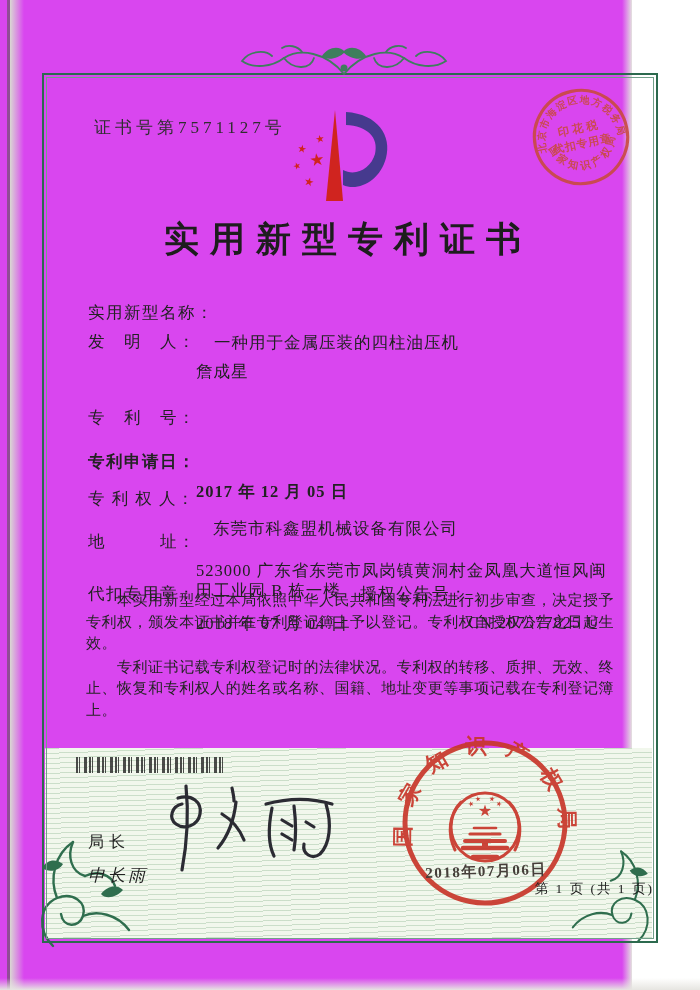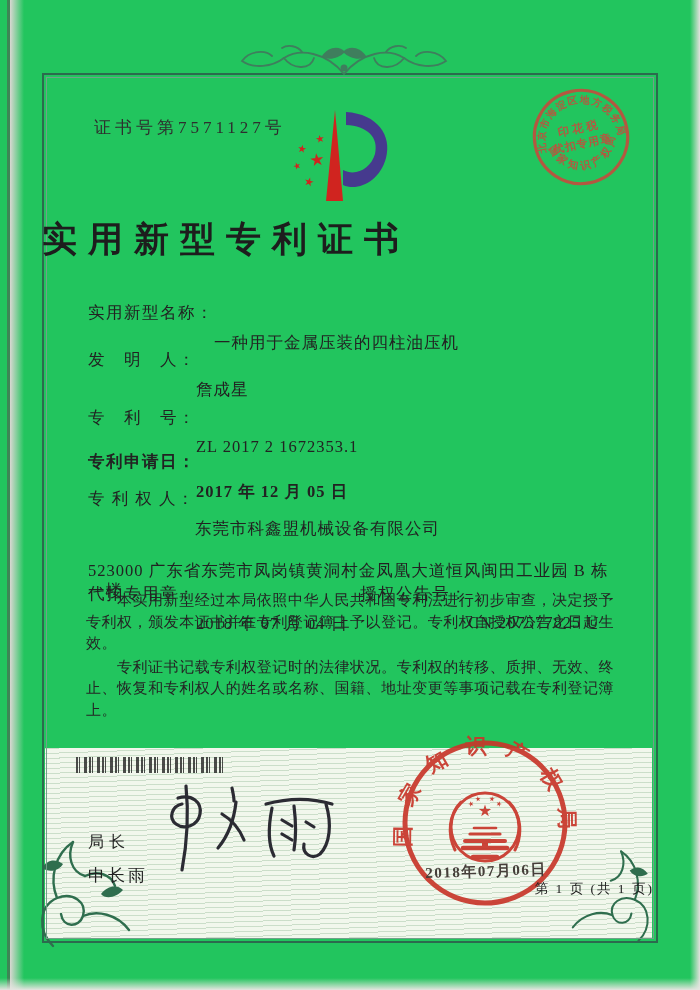--- a/index.html
+++ b/index.html
@@ -1,51 +1,51 @@
 <!DOCTYPE html>
 <html><head>
 <meta charset="utf-8">
 <style>
   html,body{margin:0;padding:0;}
   body{width:700px;height:990px;background:#ffffff;font-family:"Liberation Serif","DejaVu Serif",serif;overflow:hidden;}
-  .page{position:absolute;left:0;top:0;width:700px;height:990px;background:#22c55e;}
+  .page{position:absolute;left:0;top:0;width:632px;height:990px;background:#d946ef;}
   .scan-line{position:absolute;left:7px;top:0;width:3px;height:990px;background:#55524e;opacity:.55;}
   .scan-shadow-left{position:absolute;left:10px;top:0;width:14px;height:990px;background:linear-gradient(to right,#d9d7d2,rgba(255,255,255,0));}
   .scan-edge-right{position:absolute;right:0;top:0;width:10px;height:990px;background:linear-gradient(to left,#e3e2de,rgba(255,255,255,0));}
   .scan-edge-bottom{position:absolute;left:0;bottom:0;width:700px;height:12px;background:linear-gradient(to top,#e6e5e1,rgba(255,255,255,0));}
 
   .frame{position:absolute;left:42px;top:73px;width:612px;height:866px;border:2.5px solid #2c6a4e;}
   .frame-inner{position:absolute;left:2px;top:2px;right:2px;bottom:2px;border:1px solid #71a089;}
 
   .top-swag{position:absolute;left:238px;top:44px;width:212px;height:40px;}
   .cert-no{position:absolute;left:94px;top:116px;font-size:17px;letter-spacing:4px;color:#2e2e2e;}
   .tax-stamp{position:absolute;left:524px;top:80px;width:114px;height:114px;transform:rotate(-12deg);opacity:.88;}
   .logo{position:absolute;left:292px;top:104px;width:108px;height:102px;}
-  .title{position:absolute;left:42px;top:216px;width:612px;text-align:left;font-size:35px;font-weight:700;letter-spacing:11px;color:#1d1d1d;}
+  .title{position:absolute;left:42px;top:216px;width:612px;text-align:center;font-size:35px;font-weight:700;letter-spacing:11px;color:#1d1d1d;}
 
   .row{position:absolute;left:88px;display:flex;font-size:16.5px;color:#222;}
   .row .lab{white-space:pre;letter-spacing:1.5px;flex:none;}
   .row .val{letter-spacing:1px;margin-top:30px;}
   .row-addr{width:522px;}
   .row-addr .val{flex:1;line-height:20px;}
   .pair2{position:absolute;left:272px;top:0;display:flex;}
 
   .paras{position:absolute;left:86px;top:590px;width:528px;color:#242424;}
   .paras p{margin:0 0 2px 0;font-size:15px;line-height:21.5px;text-align:justify;text-indent:31px;letter-spacing:.4px;}
 
   .bottom-panel{position:absolute;left:45px;top:748px;width:607px;height:190px;
     background:repeating-linear-gradient(178deg,rgba(130,175,135,.35) 0 1px,rgba(255,255,255,0) 1px 5px),#f1f7ec;}
   .flourish{position:absolute;}
   .fl-bl{left:-14px;top:86px;width:112px;height:116px;}
   .fl-br{left:512px;top:100px;width:104px;height:100px;transform:scale(-1,1);}
 
   .barcode{position:absolute;left:76px;top:757px;width:150px;height:16px;opacity:.82;
     background:repeating-linear-gradient(90deg,#262626 0 2px,rgba(0,0,0,0) 2px 3px,#262626 3px 4px,rgba(0,0,0,0) 4px 8px,#262626 8px 11px,rgba(0,0,0,0) 11px 13px);}
   .director-title{position:absolute;left:88px;top:832px;font-size:16px;letter-spacing:5px;color:#222;}
-  .director-name{position:absolute;left:88px;top:864px;font-size:17px;letter-spacing:3px;color:#222;}
+  .director-name{position:absolute;left:88px;top:864px;font-size:17px;letter-spacing:3px;color:#222;font-style:italic;}
   .signature{position:absolute;left:148px;top:780px;width:205px;height:95px;}
   .office-seal{position:absolute;left:392px;top:730px;width:186px;height:190px;opacity:.92;}
   .seal-date{position:absolute;left:404px;top:862px;width:164px;text-align:center;font-size:15px;letter-spacing:1.5px;color:#453e39;transform:rotate(-2deg);font-weight:600;}
   .footer{position:absolute;left:42px;top:880px;width:612px;text-align:right;font-size:13.5px;letter-spacing:2px;color:#222;}
 
   svg text{font-family:"Liberation Serif","DejaVu Serif",serif;}
 </style>
 </head>
 <body>
 
@@ -129,37 +129,37 @@
       <use href="#st" transform="translate(25,56) scale(6.8) rotate(-8)"></use>
     </g>
   </svg>
 
   <div class="title">实用新型专利证书</div>
 
   <div class="row" style="top:302px;">
     <span class="lab">实用新型名称：</span>
     <span class="val">一种用于金属压装的四柱油压机</span>
   </div>
-  <div class="row" style="top:349px;">
+  <div class="row" style="top:331px;">
     <span class="lab">发　明　人：</span>
     <span class="val">詹成星</span>
   </div>
   <div class="row" style="top:407px;">
     <span class="lab">专　利　号：</span>
-    <span class="val">ZL 2017 2 1672353.1</span>
   </div>
   <div class="row" style="top:451px;font-weight:bold;">
     <span class="lab">专利申请日：</span>
     <span class="val">2017 年 12 月 05 日</span>
   </div>
-  <div class="row" style="top:488px;">
+  <div class="row" style="top:488px;gap:18px;">
     <span class="lab">专 利 权 人：</span>
     <span class="val">东莞市科鑫盟机械设备有限公司</span>
   </div>
   <div class="row row-addr" style="top:531px;">
+    <span class="lab">地　　　址：</span>
     <span class="val">523000 广东省东莞市凤岗镇黄洞村金凤凰大道恒风闽田工业园 B 栋一楼</span>
   </div>
   <div class="row" style="top:583px;width:530px;">
     <span class="lab">代扣专用章：</span>
     <span class="val">2018 年 07 月 04 日</span>
     <span class="pair2">
       <span class="lab">授权公告号：</span>
       <span class="val">CN 207577825 U</span>
     </span>
   </div>

